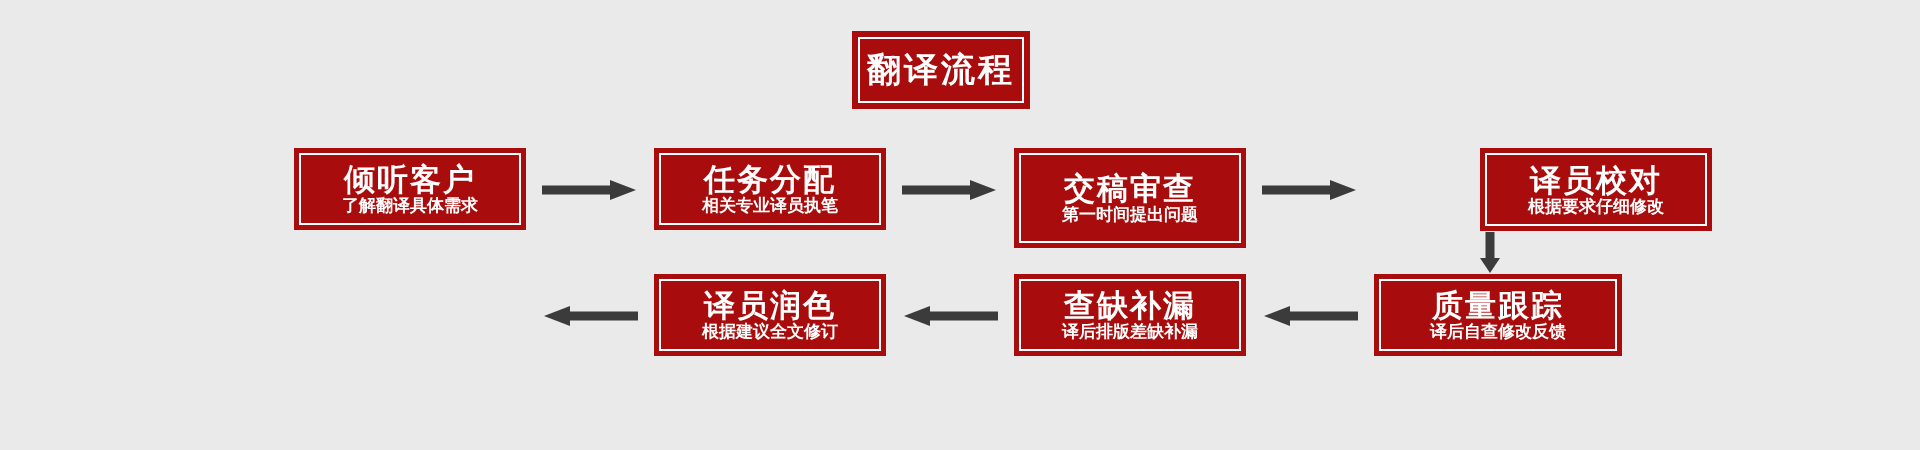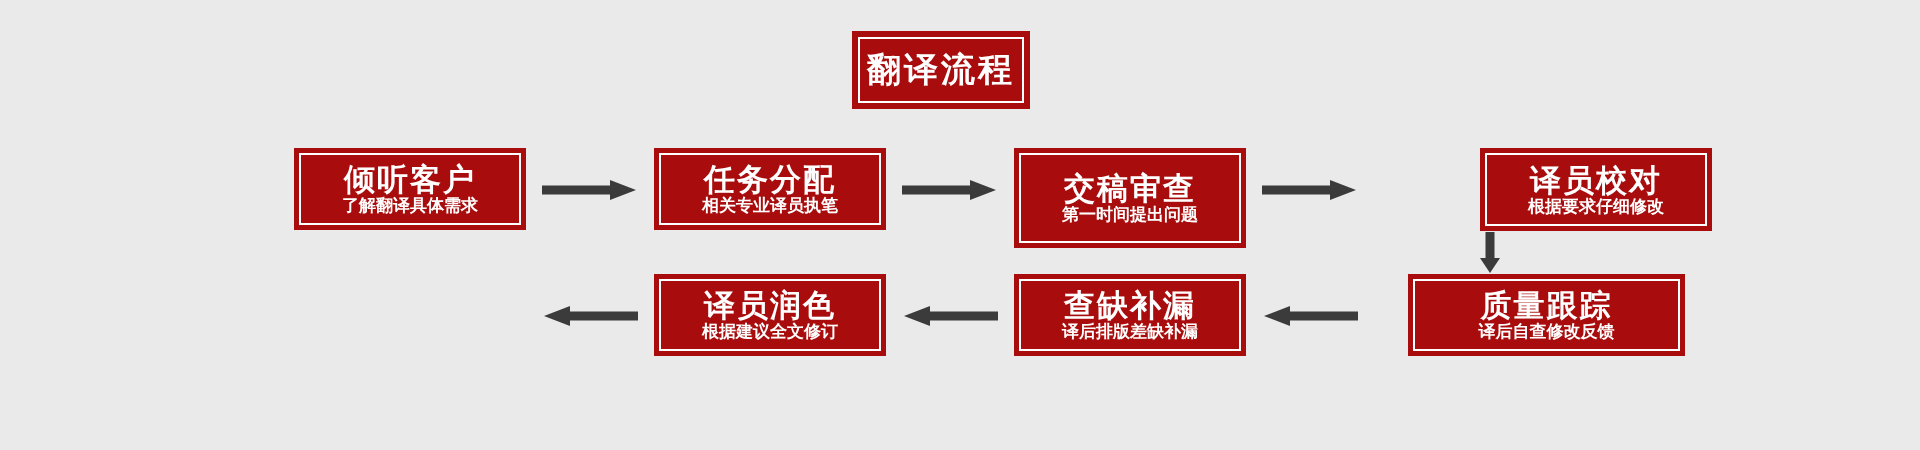--- a/index.html
+++ b/index.html
@@ -151,21 +151,21 @@
     </div>
   </div>
 
   <div class="arrow" style="left:1478px; top:232px; width:24px; height:42px;">
     <svg width="24" height="42" viewBox="0 0 24 42">
       <line x1="12" y1="0" x2="12" y2="28" stroke="#3b3b3b" stroke-width="9"></line>
       <polygon points="2,26 22,26 12,41" fill="#3b3b3b"></polygon>
     </svg>
   </div>
 
-  <div class="node" style="left:1408px; top:274px; width:277px; height:82px;">
+  <div class="node" style="left:1374px; top:274px; width:248px; height:82px;">
     <div class="node-inner">
       <span class="node-title">质量跟踪</span>
       <span class="node-sub">译后自查修改反馈</span>
     </div>
   </div>
 
   <div class="arrow" style="left:1260px; top:304px; width:100px; height:24px;">
     <svg width="100" height="24" viewBox="0 0 100 24">
       <line x1="26" y1="12" x2="98" y2="12" stroke="#3b3b3b" stroke-width="9"></line>
       <polygon points="30,2 4,12 30,22" fill="#3b3b3b"></polygon>

